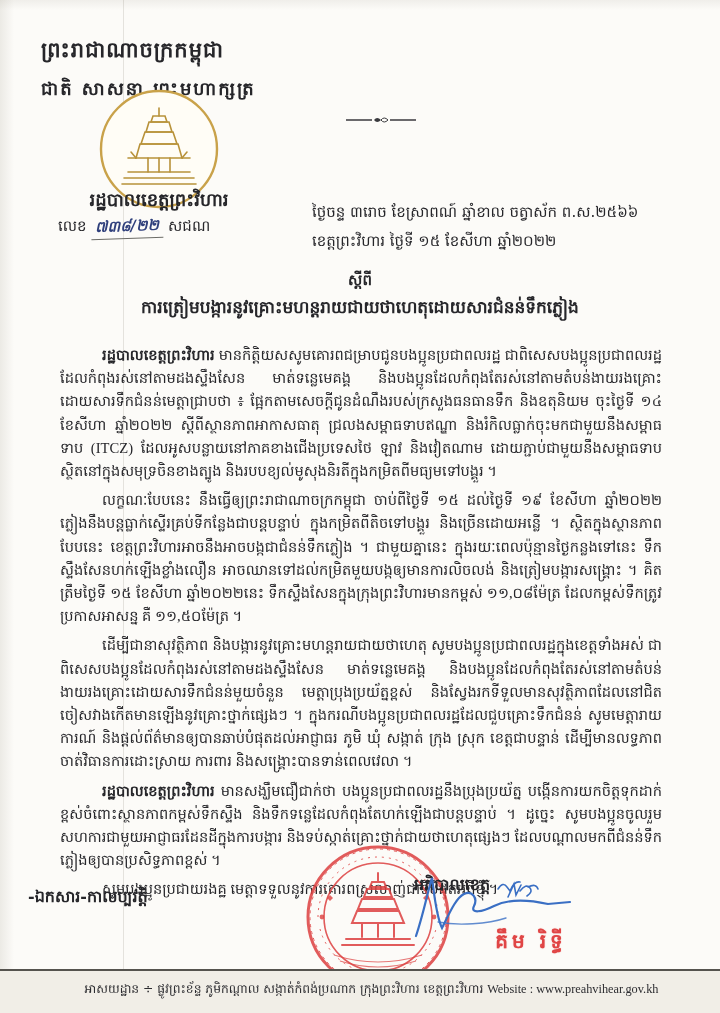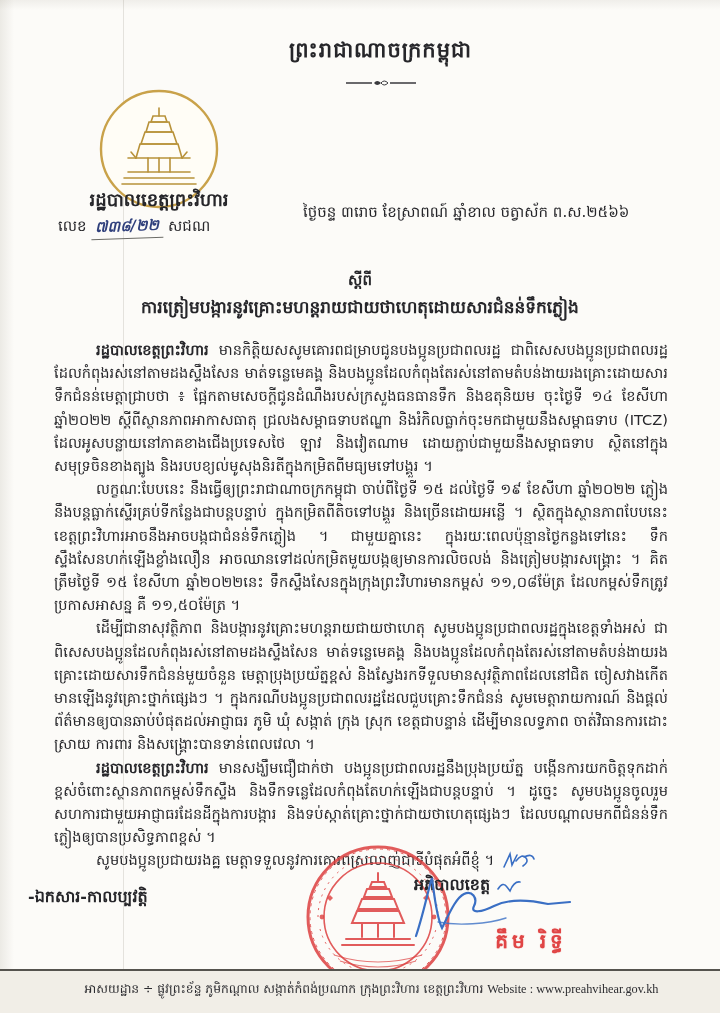--- a/index.html
+++ b/index.html
@@ -11,39 +11,39 @@
     font-family:"DejaVu Sans", sans-serif;
     color:#26262a;
     overflow:hidden;
     box-shadow:0 0 6px rgba(0,0,0,.25);
   }
   
   .fold-line{position:absolute;left:123px;top:0;bottom:0;width:1px;background:rgba(120,115,100,.18);}
   .edge-shade{position:absolute;left:0;top:0;bottom:0;width:14px;background:linear-gradient(90deg,rgba(150,145,130,.16),rgba(150,145,130,0));}
   .top-shade{position:absolute;left:0;top:0;right:0;height:10px;background:linear-gradient(rgba(150,145,130,.12),rgba(150,145,130,0));}
 
-  .kingdom{position:absolute;top:36px;left:0;right:0;text-align:center;padding-left:41px;}
+  .kingdom{position:absolute;top:36px;left:0;right:0;padding-left:41px;}
   .kingdom .l1{font-size:21px;font-weight:bold;letter-spacing:1px;}
   .kingdom .l2{font-size:18px;font-weight:bold;margin-top:10px;letter-spacing:2px;}
   .kingdom-divider{margin:12px auto 0;width:74px;height:8px;display:block;}
 
   .logo-wrap{position:absolute;left:98px;top:88px;width:122px;height:122px;}
   .org-name{position:absolute;left:22px;top:188px;width:274px;text-align:center;font-weight:bold;font-size:18px;}
   .ref-line{position:absolute;left:58px;top:216px;width:240px;font-size:15px;}
   .ref-number{color:#30407c;font-style:italic;font-weight:bold;display:inline-block;transform:rotate(-2deg);border-bottom:1px solid #6b6b66;padding:0 4px;}
 
-  .dates{position:absolute;left:303px;top:198px;width:392px;font-size:15px;line-height:29px;}
+  .dates{position:absolute;left:312px;top:198px;width:392px;font-size:15px;line-height:29px;}
 
   .title-block{position:absolute;top:256px;left:0;right:0;text-align:center;}
   .title-block .doc-type{font-size:20px;font-weight:bold;}
   .title-block .regarding{font-size:15px;font-weight:bold;margin-top:14px;}
   .title-block .subject{font-size:17px;font-weight:bold;margin-top:4px;text-align:center;}
 
   .body-text{position:absolute;left:54px;right:52px;top:338px;font-size:14.6px;line-height:23.2px;text-align:justify;}
-  .body-text p{margin:0;text-indent:42px;}
+  .body-text p{margin:6px;text-indent:42px;font-family:Liberation Serif, serif;}
   .body-text .lead{font-weight:bold;}
   .closing-line{margin-top:0;}
   .ink-initials{display:inline-block;vertical-align:middle;margin-left:8px;}
 
   .archive-note{position:absolute;left:28px;top:886px;font-size:16px;font-weight:bold;}
 
   .stamp{position:absolute;left:300px;top:843px;width:156px;height:148px;}
   .gov-title{position:absolute;left:414px;top:874px;font-size:16px;font-weight:bold;white-space:nowrap;}
   .gov-tick{display:inline-block;vertical-align:middle;margin-left:6px;}
   .signature{position:absolute;left:398px;top:872px;width:180px;height:72px;}
@@ -56,20 +56,21 @@
 </head>
 <body>
 
 <div class="page">
   <div class="edge-shade"></div>
   <div class="top-shade"></div>
   <div class="fold-line"></div>
 
   <div class="kingdom">
     <div class="l1">ព្រះរាជាណាចក្រកម្ពុជា</div>
+    <div class="l2">ជាតិ   សាសនា   ព្រះមហាក្សត្រ</div>
     <svg class="kingdom-divider" viewBox="0 0 74 8">
       <path d="M2 4 H28 M46 4 H72" stroke="#3a3a3e" stroke-width="1.4"></path>
       <path d="M30 4 q3 -4 7 0 q-4 4 -7 0 z" fill="#3a3a3e"></path>
       <path d="M37 4 q3 -4 7 0 q-4 4 -7 0 z" fill="none" stroke="#3a3a3e" stroke-width="1"></path>
     </svg>
   </div>
 
   <div class="logo-wrap">
     <svg viewBox="0 0 122 122" width="122" height="122">
       <circle cx="61" cy="61" r="58" fill="#fffdf6" stroke="#c9a24a" stroke-width="2.4"></circle>
@@ -91,20 +92,21 @@
   </div>
   <div class="org-name">រដ្ឋបាលខេត្តព្រះវិហារ</div>
   <div class="ref-line">
     <span>លេខ</span>
     <span class="ref-number">៧៣៨/២២</span>
     <span>សជណ</span>
   </div>
 
   <div class="dates">
     <div>ថ្ងៃចន្ទ ៣រោច ខែស្រាពណ៍ ឆ្នាំខាល ចត្វាស័ក ព.ស.២៥៦៦</div>
+    <div>ខេត្តព្រះវិហារ ថ្ងៃទី ១៥ ខែសីហា ឆ្នាំ២០២២</div>
   </div>
 
   <div class="title-block">
     <div class="regarding">ស្តីពី</div>
     <div class="subject">ការត្រៀមបង្ការនូវគ្រោះមហន្តរាយជាយថាហេតុដោយសារជំនន់ទឹកភ្លៀង</div>
   </div>
 
   <div class="body-text">
     <p><span class="lead">រដ្ឋបាលខេត្តព្រះវិហារ</span><span> មានកិត្តិយសសូមគោរពជម្រាបជូនបងប្អូនប្រជាពលរដ្ឋ ជាពិសេសបងប្អូនប្រជាពលរដ្ឋដែលកំពុងរស់នៅតាមដងស្ទឹងសែន មាត់ទន្លេមេគង្គ និងបងប្អូនដែលកំពុងតែរស់នៅតាមតំបន់ងាយរងគ្រោះដោយសារទឹកជំនន់មេត្តាជ្រាបថា ៖ ផ្អែកតាមសេចក្តីជូនដំណឹងរបស់ក្រសួងធនធានទឹក និងឧតុនិយម ចុះថ្ងៃទី ១៤ ខែសីហា ឆ្នាំ២០២២ ស្តីពីស្ថានភាពអាកាសធាតុ ជ្រលងសម្ពាធទាបឥណ្ឌា និងរំកិលធ្លាក់ចុះមកជាមួយនឹងសម្ពាធទាប (ITCZ) ដែលអូសបន្លាយនៅភាគខាងជើងប្រទេសថៃ ឡាវ និងវៀតណាម ដោយភ្ជាប់ជាមួយនឹងសម្ពាធទាប ស្ថិតនៅក្នុងសមុទ្រចិនខាងត្បូង និងរបបខ្យល់មូសុងនិរតីក្នុងកម្រិតពីមធ្យមទៅបង្គួរ ។</span></p>
     <p>លក្ខណៈបែបនេះ នឹងធ្វើឲ្យព្រះរាជាណាចក្រកម្ពុជា ចាប់ពីថ្ងៃទី ១៥ ដល់ថ្ងៃទី ១៩ ខែសីហា ឆ្នាំ២០២២ ភ្លៀងនឹងបន្តធ្លាក់ស្ទើរគ្រប់ទីកន្លែងជាបន្តបន្ទាប់ ក្នុងកម្រិតពីតិចទៅបង្គួរ និងច្រើនដោយអន្លើ ។ ស្ថិតក្នុងស្ថានភាពបែបនេះ ខេត្តព្រះវិហារអាចនឹងអាចបង្កជាជំនន់ទឹកភ្លៀង ។ ជាមួយគ្នានេះ ក្នុងរយៈពេលប៉ុន្មានថ្ងៃកន្លងទៅនេះ ទឹកស្ទឹងសែនហក់ឡើងខ្លាំងលឿន អាចឈានទៅដល់កម្រិតមួយបង្កឲ្យមានការលិចលង់ និងត្រៀមបង្ការសង្គ្រោះ ។ គិតត្រឹមថ្ងៃទី ១៥ ខែសីហា ឆ្នាំ២០២២នេះ ទឹកស្ទឹងសែនក្នុងក្រុងព្រះវិហារមានកម្ពស់ ១១,០៨ម៉ែត្រ ដែលកម្ពស់ទឹកត្រូវប្រកាសអាសន្ន គឺ ១១,៥០ម៉ែត្រ ។</p>

